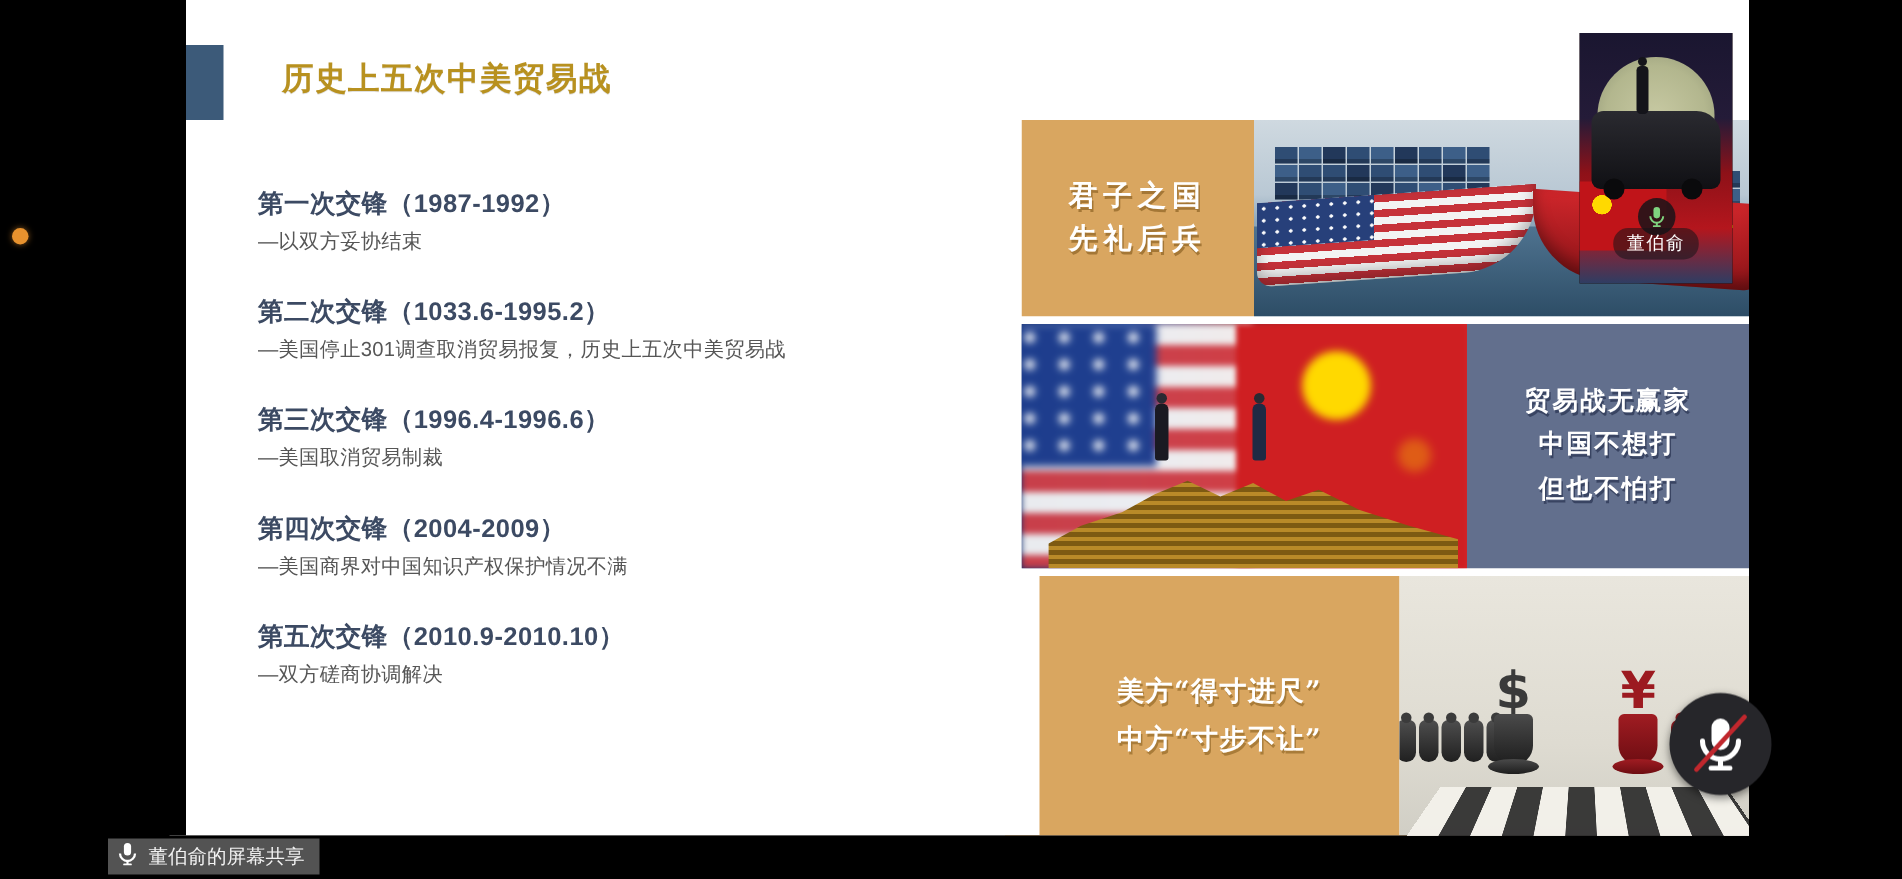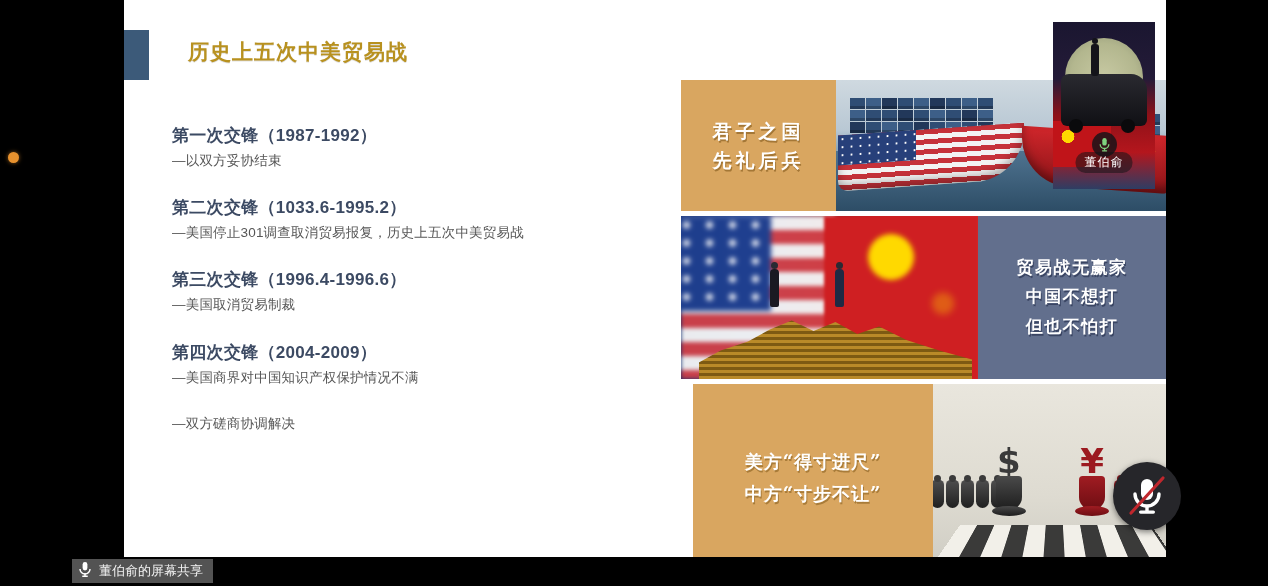--- a/index.html
+++ b/index.html
@@ -275,20 +275,21 @@
           <div class="bullet-head">第三次交锋（1996.4-1996.6）</div>
           <div class="bullet-sub">—美国取消贸易制裁</div>
         </div>
 
         <div class="bullet">
           <div class="bullet-head">第四次交锋（2004-2009）</div>
           <div class="bullet-sub">—美国商界对中国知识产权保护情况不满</div>
         </div>
 
         <div class="bullet">
+          <div class="bullet-head">第五次交锋（2010.9-2010.10）</div>
           <div class="bullet-sub">—双方磋商协调解决</div>
         </div>
 
       </div>
 
       <div class="imgcol">
 
         <div class="card card1">
           <div class="c1-left">
             <div class="c1-text">

